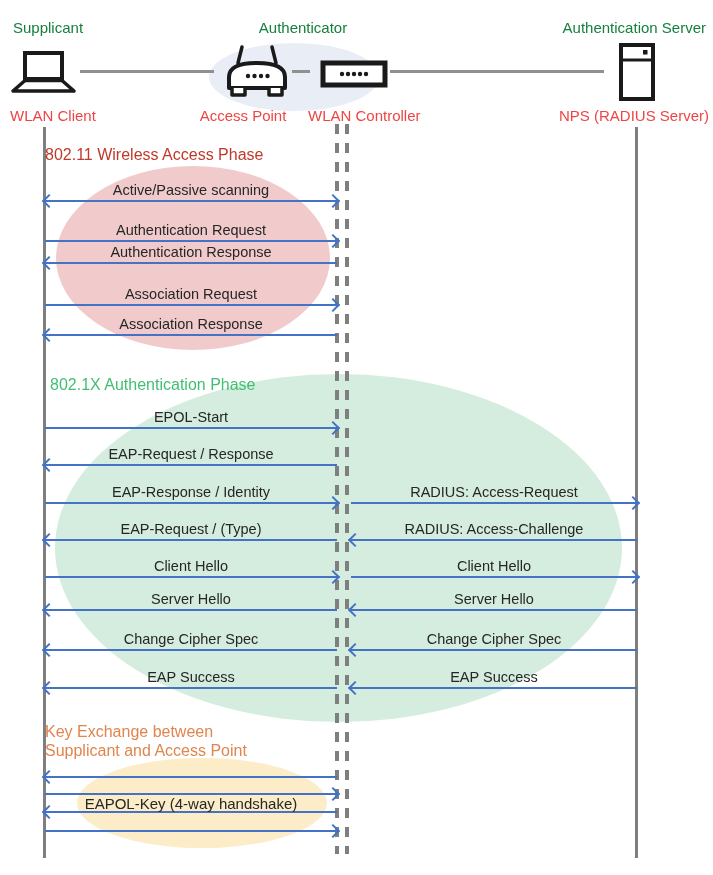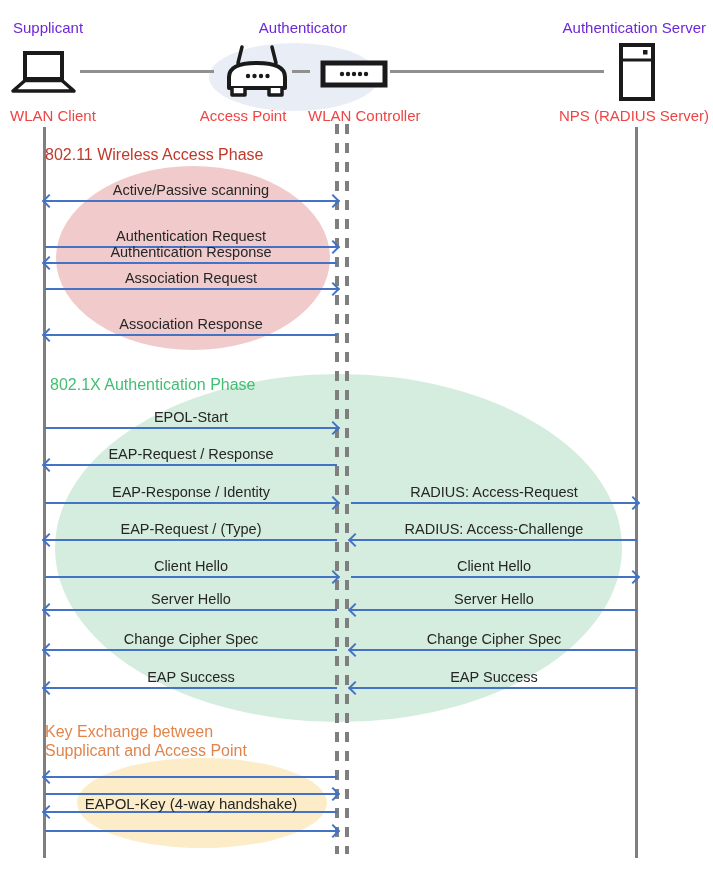--- a/index.html
+++ b/index.html
@@ -17,21 +17,21 @@
   }
   *{box-sizing:border-box;margin:0;padding:0;}
   html,body{background:#ffffff;}
   body{
     width:713px;height:875px;position:relative;overflow:hidden;
     font-family:"Liberation Sans", sans-serif;color:var(--text-black);
   }
   .abs{position:absolute;}
 
   
-  .role-label{font-size:15px;color:#6d28d9;white-space:nowrap;}
+  .role-label{font-size:15px;color:#15803d;white-space:nowrap;}
   .device-label{font-size:15px;color:#ef4444;white-space:nowrap;}
 
   
   .ellipse{position:absolute;border-radius:50%;z-index:0;}
 
   
   .lifeline{position:absolute;z-index:1;background:var(--lifeline-gray);}
   .lifeline-dashed{
     position:absolute;z-index:1;width:4px;
     background:repeating-linear-gradient(to bottom,var(--lifeline-gray) 0 10px,transparent 10px 19px);
@@ -135,33 +135,33 @@
 
 <div class="phase-title phase1-title" style="left:45px;width:292px;top:146px;">802.11 Wireless Access Phase</div>
 
 <div class="msg msg-left" style="top:200px;">
   <div class="msg-label">Active/Passive scanning</div>
   <span class="line"></span>
   <span class="head head-l"></span>
   <span class="head head-r"></span>
 </div>
 
-<div class="msg msg-left" style="top:246px;">
+<div class="msg msg-left" style="top:240px;">
   <div class="msg-label">Authentication Request</div>
   <span class="line"></span>
   <span class="head head-r"></span>
 </div>
 
 <div class="msg msg-left" style="top:262px;">
   <div class="msg-label">Authentication Response</div>
   <span class="line"></span>
   <span class="head head-l"></span>
 </div>
 
-<div class="msg msg-left" style="top:288px;">
+<div class="msg msg-left" style="top:304px;">
   <div class="msg-label">Association Request</div>
   <span class="line"></span>
   <span class="head head-r"></span>
 </div>
 
 <div class="msg msg-left" style="top:334px;">
   <div class="msg-label">Association Response</div>
   <span class="line"></span>
   <span class="head head-l"></span>
 </div>

